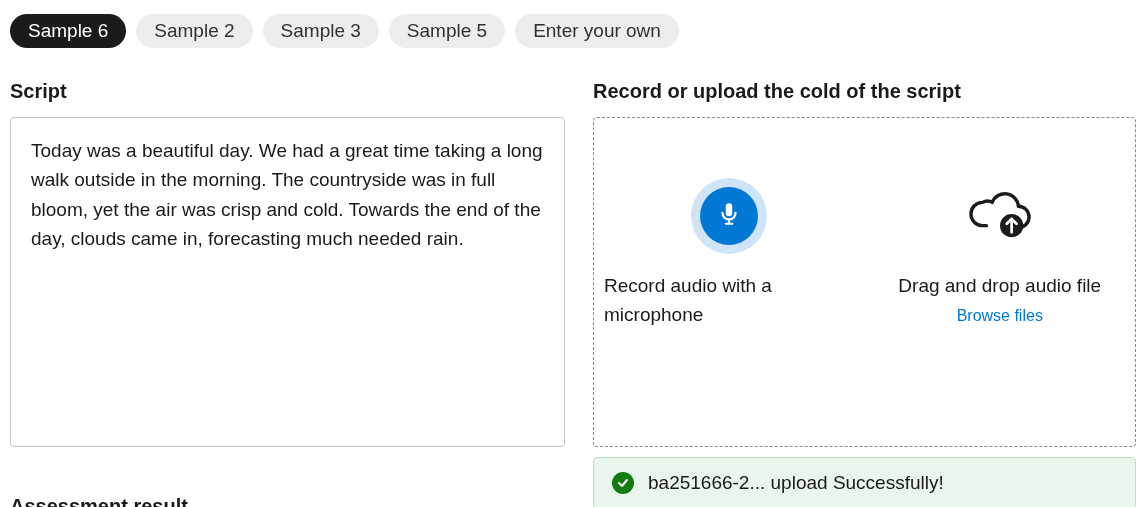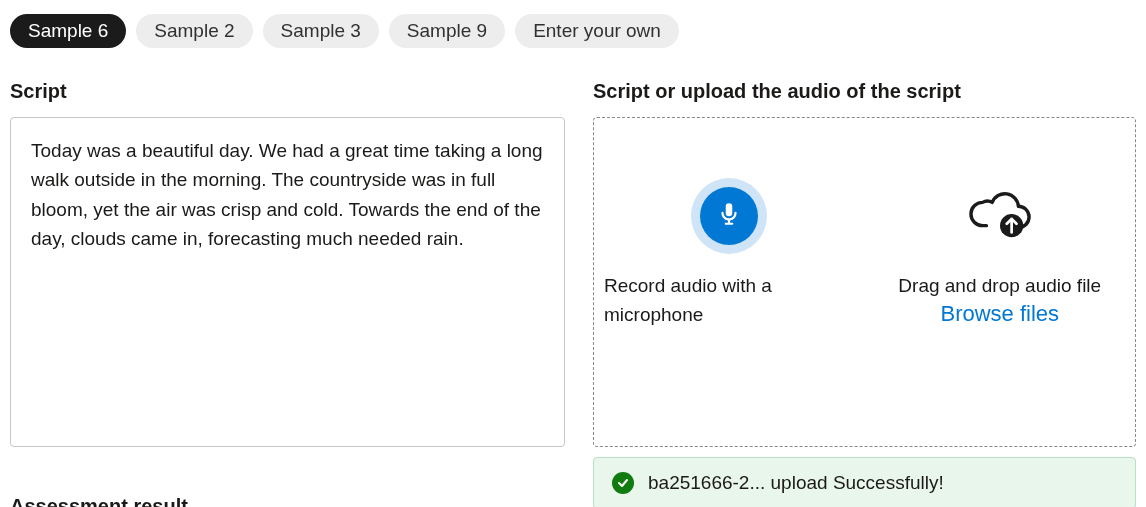--- a/index.html
+++ b/index.html
@@ -103,22 +103,23 @@
     .option-text {
       font-size: 19px;
       color: #1b1a19;
       text-align: left;
       line-height: 1.5;
     }
     .browse-link {
       color: #0078d4;
       cursor: pointer;
       display: block;
+      margin-top: 6px;
       text-align: left;
-      font-size: 22px;
+      font-size: 16px;
     }
     .assessment-label {
       font-size: 20px;
       font-weight: 600;
       margin-top: 44px;
       color: #1b1a19;
     }
     .success-banner {
       margin-top: 10px;
       background: #e9f6ec;
@@ -146,33 +147,33 @@
       padding-left: 6px;
     }
   </style>
 </head>
 <body>
 
 <div class="tabs">
   <button class="tab active">Sample 6</button>
   <button class="tab">Sample 2</button>
   <button class="tab">Sample 3</button>
-  <button class="tab">Sample 9</button>
+  <button class="tab">Sample 5</button>
   <button class="tab">Enter your own</button>
 </div>
 
 <div class="columns">
   <div class="col-left">
     <div class="section-label">Script</div>
     <textarea class="script-box" style="">Today was a beautiful day. We had a great time taking a long walk outside in the morning. The countryside was in full bloom, yet the air was crisp and cold. Towards the end of the day, clouds came in, forecasting much needed rain.</textarea>
     <div class="assessment-label">Assessment result</div>
   </div>
 
   <div class="col-right">
-    <div class="section-label">Script or upload the audio of the script</div>
+    <div class="section-label">Record or upload the cold of the script</div>
     <div class="dropzone">
       <div class="drop-option">
         <div class="mic-circle-outer">
           <div class="mic-circle-inner">
             <span>
               <svg width="26" height="26" viewBox="0 0 24 24" fill="white">
                 <path d="M12 14a3 3 0 0 0 3-3V5a3 3 0 0 0-6 0v6a3 3 0 0 0 3 3z"></path>
                 <path d="M19 11a1 1 0 0 0-2 0 5 5 0 0 1-10 0 1 1 0 0 0-2 0 7 7 0 0 0 6 6.92V20H9a1 1 0 0 0 0 2h6a1 1 0 0 0 0-2h-2v-2.08A7 7 0 0 0 19 11z"></path>
               </svg>
             </span>

